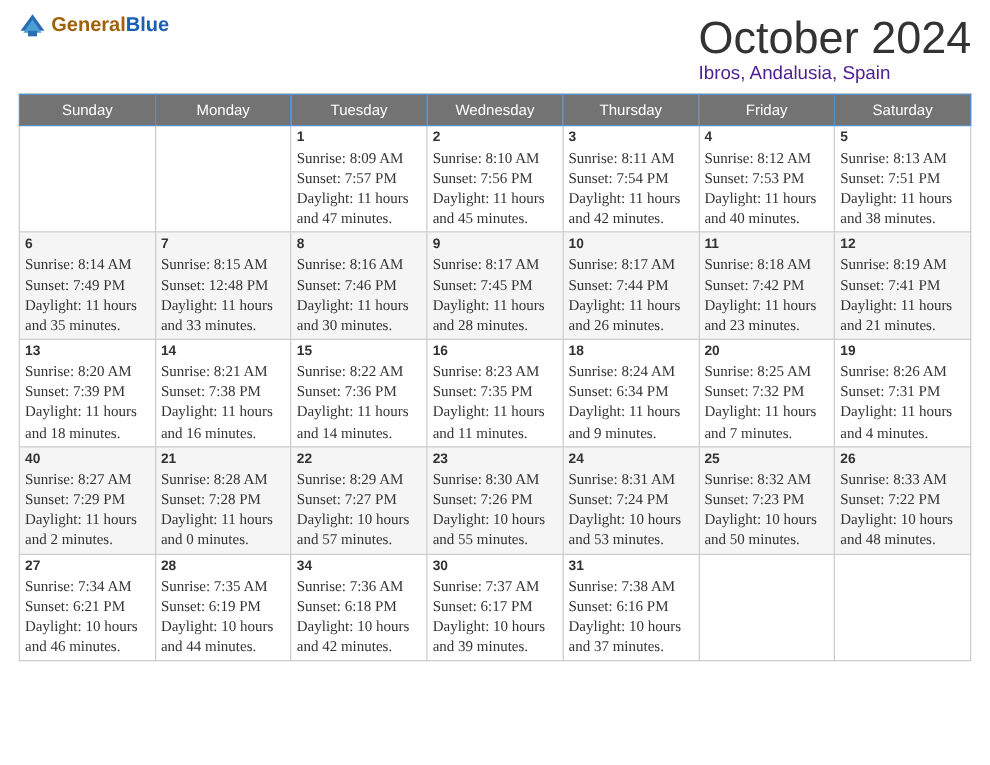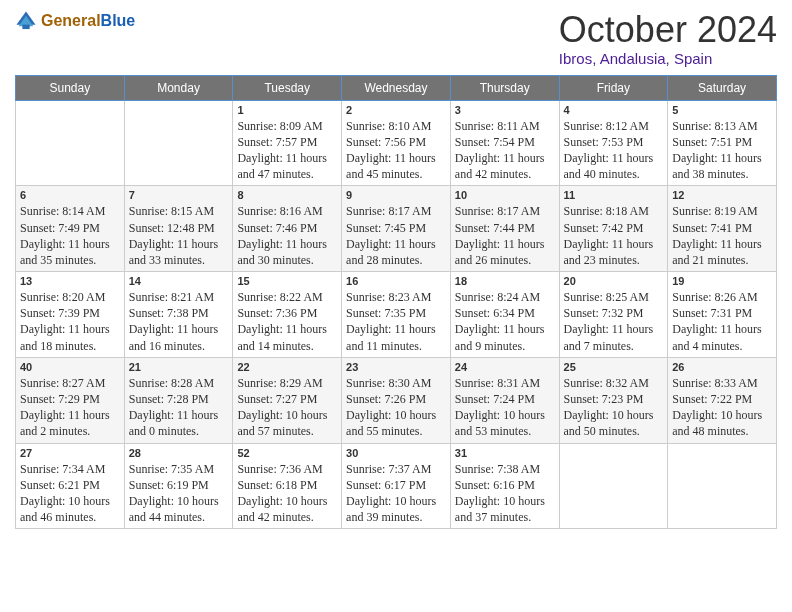--- a/index.html
+++ b/index.html
@@ -308,21 +308,21 @@
 Sunset: 6:21 PM
 Daylight: 10 hours and 46 minutes.</div>
           </td>
           <td>
             <span class="day-num">28</span>
             <div class="day-info">Sunrise: 7:35 AM
 Sunset: 6:19 PM
 Daylight: 10 hours and 44 minutes.</div>
           </td>
           <td>
-            <span class="day-num">52</span>
+            <span class="day-num">34</span>
             <div class="day-info">Sunrise: 7:36 AM
 Sunset: 6:18 PM
 Daylight: 10 hours and 42 minutes.</div>
           </td>
           <td>
             <span class="day-num">30</span>
             <div class="day-info">Sunrise: 7:37 AM
 Sunset: 6:17 PM
 Daylight: 10 hours and 39 minutes.</div>
           </td>

